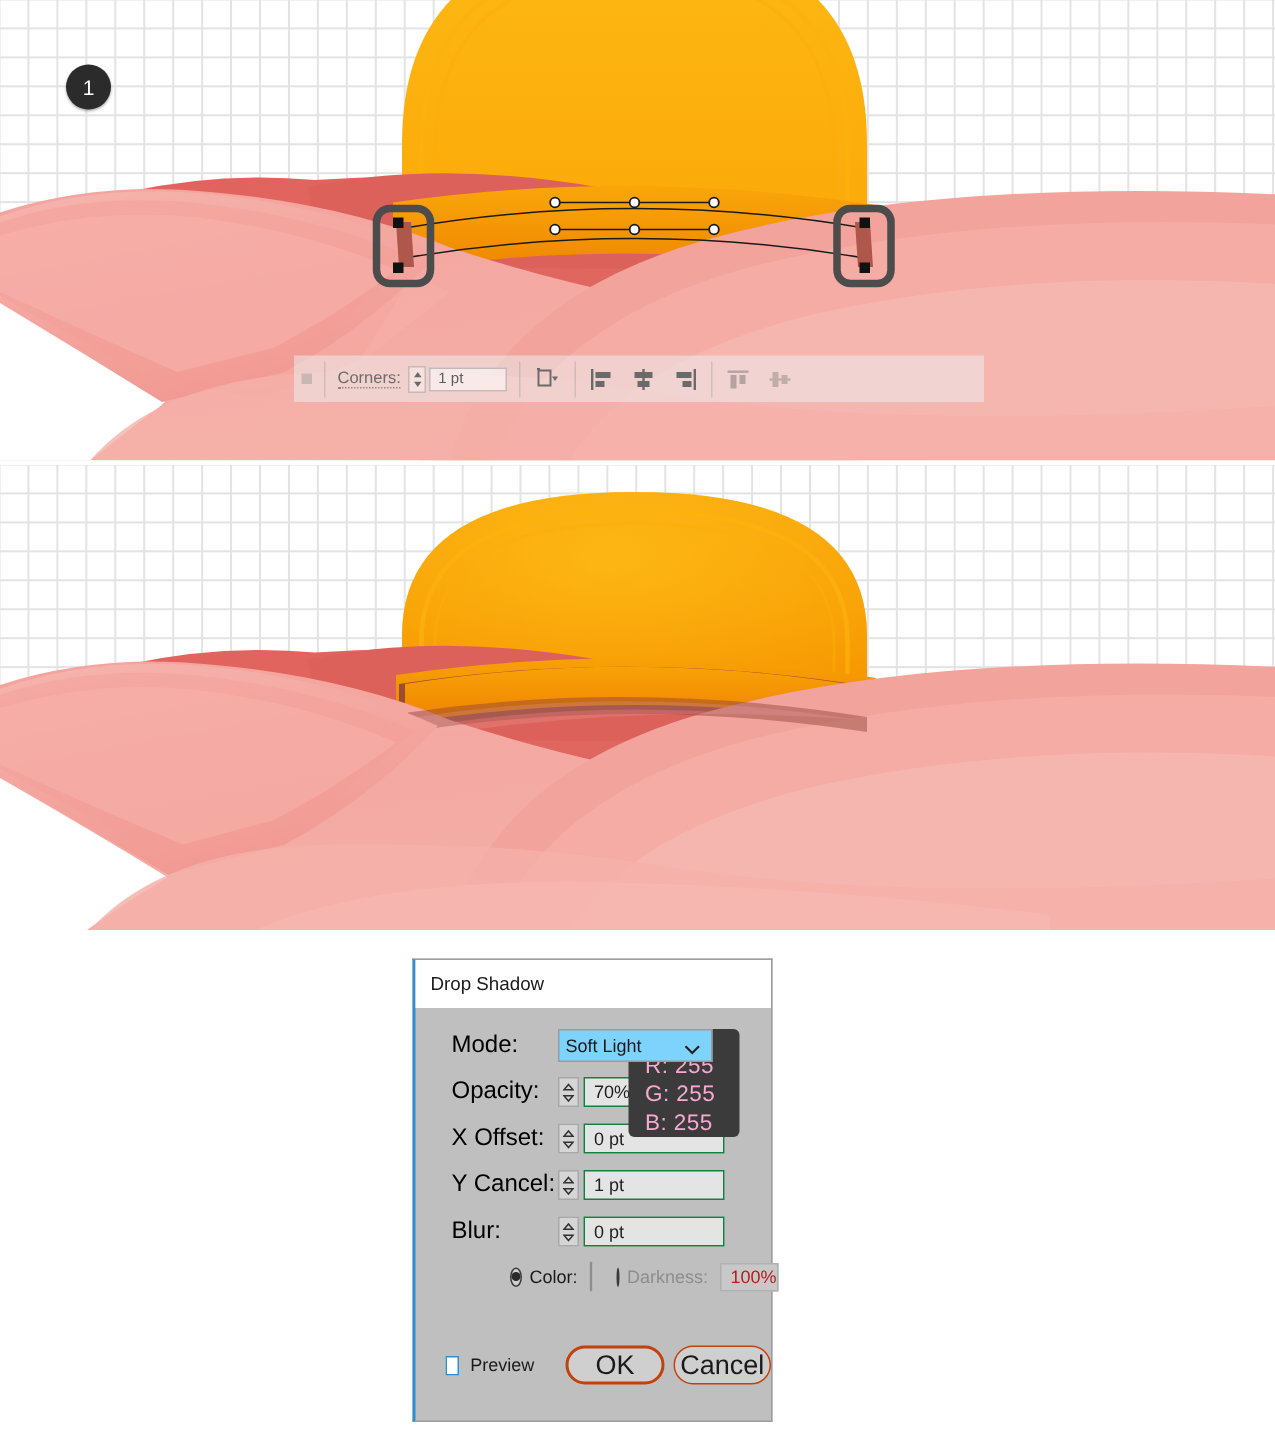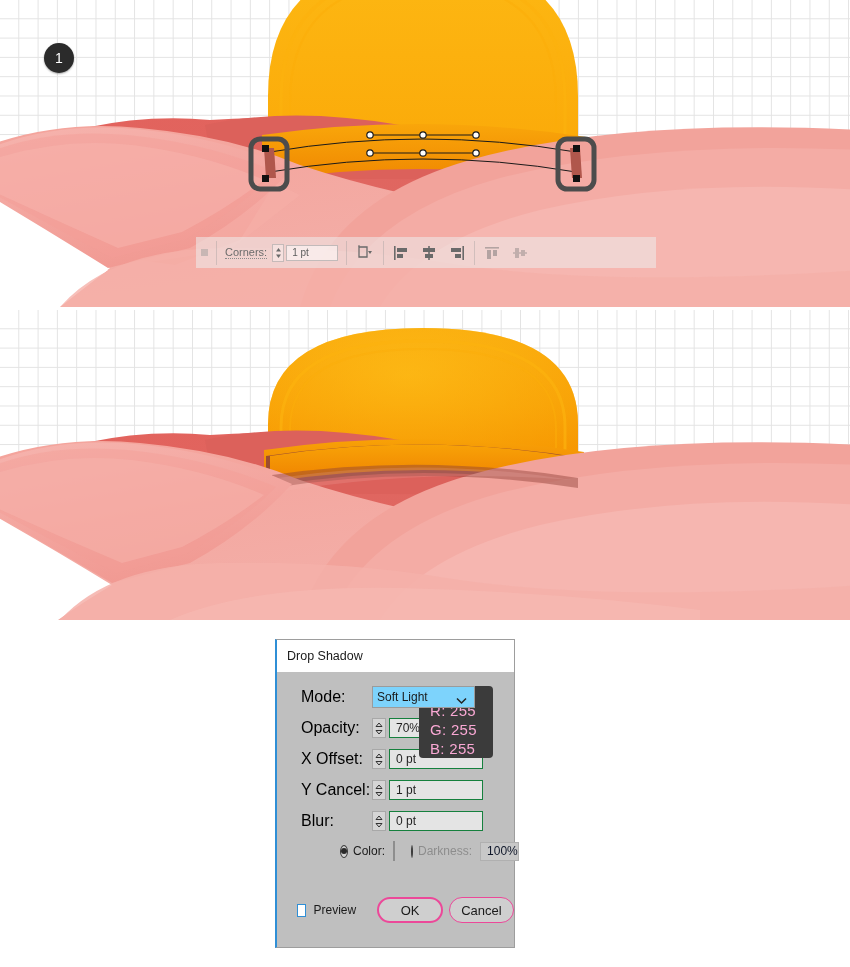--- a/index.html
+++ b/index.html
@@ -76,29 +76,29 @@
 
   .radiorow{display:flex;align-items:center;margin:2px 0 0 63px;}
   .radio{width:13px;height:13px;border-radius:50%;border:1.5px solid #3a3a3a;
     background:#cfcfcf;box-sizing:border-box;display:flex;align-items:center;
     justify-content:center;margin-right:5px;}
   .radio .dot{width:6px;height:6px;border-radius:50%;background:#2a2a2a;}
   .radiorow .t{font-size:12px;color:#1a1a1a;margin-right:8px;}
   .radiorow .t.dim{color:#8d8d8d;}
   .swatch{width:20px;height:18px;background:#fff;border:1px solid #8e8e8e;margin-right:16px;}
   .darkbox{width:58px;height:19px;background:#c8c8c8;border:1px solid #b0b0b0;
-    font-size:12px;color:#0f172a;display:flex;align-items:center;padding-left:6px;
+    font-size:12px;color:#b91c1c;display:flex;align-items:center;padding-left:6px;
     box-sizing:border-box;}
 
   .footer{position:absolute;left:0;bottom:24px;width:100%;display:flex;align-items:center;}
   .cb{width:13px;height:13px;border:1.5px solid #2f8fd6;background:#fff;
     box-sizing:border-box;margin-left:20px;margin-right:7px;}
   .footer .ptxt{font-size:12px;color:#1a1a1a;}
-  .btn{height:26px;border:2px solid #ec4899;border-radius:13px;background:#cfcfcf;
-    font-size:13px;color:#1a1a1a;display:flex;align-items:center;justify-content:center;
+  .btn{height:26px;border:2px solid #c2410c;border-radius:13px;background:#cfcfcf;
+    font-size:18px;color:#1a1a1a;display:flex;align-items:center;justify-content:center;
     font-family:"Liberation Sans",sans-serif;box-sizing:border-box;}
   #okbtn{width:95px;margin-left:21px;border-width:2.5px;}
   #cancelbtn{width:95px;margin-left:6px;border-width:1.5px;}
 </style>
 </head>
 <body>
 
 <div class="panel" id="panel1">
   <div class="grid"></div>
   <div class="art">

